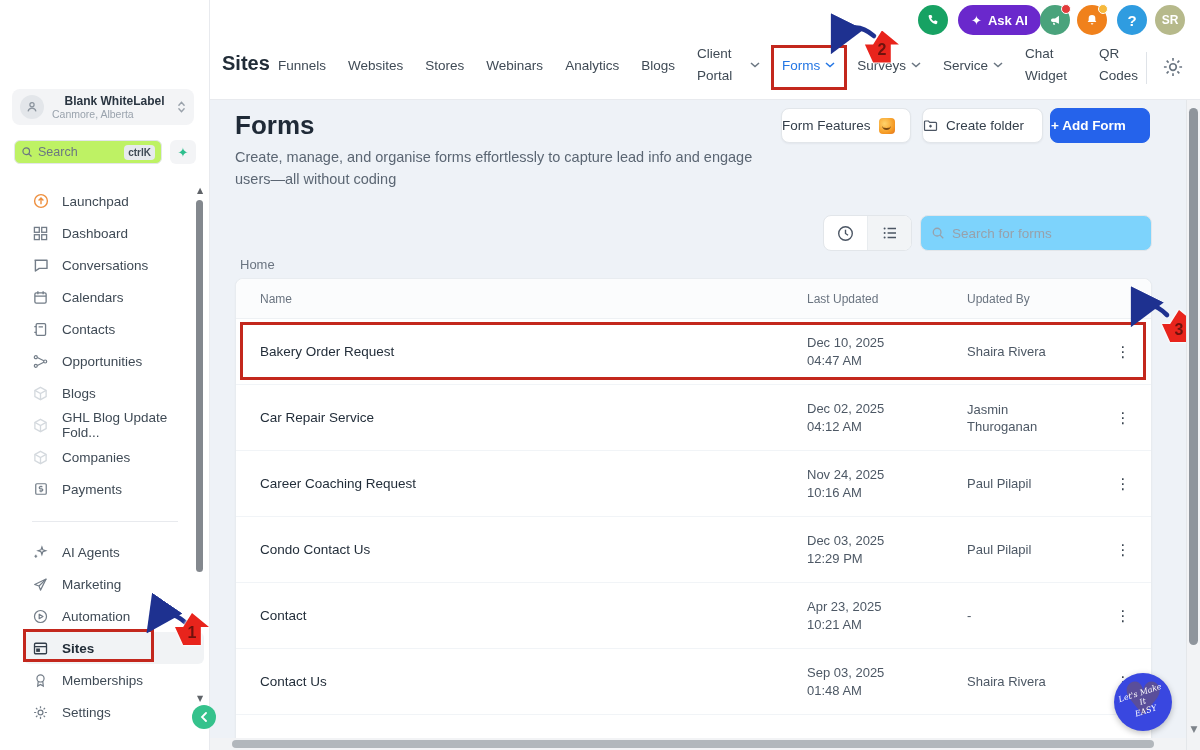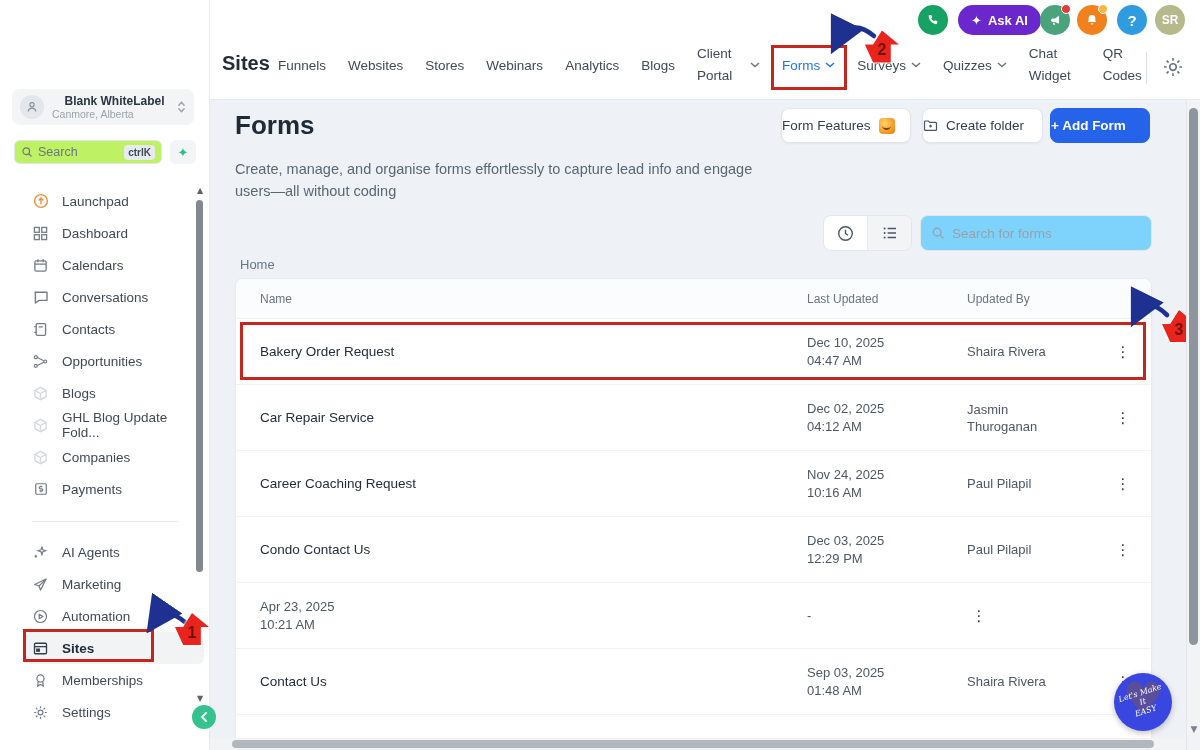--- a/index.html
+++ b/index.html
@@ -45,21 +45,21 @@
   .nav-vdiv { position:absolute; left:936px; top:52px; width:1px; height:32px; background:#dfe3e8; }
   .nav-gear { position:absolute; left:952px; top:56px; color:#6b7682; cursor:pointer; }
   .circ { position:absolute; top:5px; width:30px; height:30px; border-radius:50%; display:flex; align-items:center; justify-content:center; color:#fff; cursor:pointer; }
   .badge-dot { position:absolute; width:10px; height:10px; border-radius:50%; top:-1px; right:-1px; border:1.5px solid #fff; }
   .askai { position:absolute; left:748px; top:5px; height:30px; border-radius:15px; background:#6a28cc; color:#fff; font-size:13px; font-weight:bold; display:flex; align-items:center; gap:6px; padding:0 13px; cursor:pointer; }
   .askai .sp { font-family:"DejaVu Sans",sans-serif; font-weight:normal; }
 
   
   .main { position:absolute; left:210px; top:100px; width:990px; height:650px; background:#eef2f7; overflow:hidden; }
   .page-title { position:absolute; left:25px; top:10px; font-size:26px; font-weight:bold; color:#1f2a37; }
-  .page-sub { position:absolute; left:25px; top:46px; width:520px; font-size:14.5px; line-height:1.55; color:#5b6673;margin-top:12px; }
+  .page-sub { position:absolute; left:25px; top:46px; width:520px; font-size:14.5px; line-height:1.55; color:#5b6673; }
   .btn { position:absolute; top:8px; height:35px; border-radius:8px; display:flex; align-items:center; gap:8px; font-size:13.5px; cursor:pointer; }
   .btn.ghost { background:#fff; border:1px solid #e2e6ea; color:#333e4a; box-shadow:0 1px 2px rgba(16,24,40,.05); }
   .btn.primary { background:#2563eb; color:#fff; font-weight:bold; border:1px solid #2563eb; }
   .emoji-dot { width:16px; height:16px; border-radius:4px; background:radial-gradient(circle at 35% 35%, #ffd36b, #f59a23 65%, #e2701d); position:relative; }
   .emoji-dot::after { content:""; position:absolute; left:3px; top:5px; width:9px; height:5px; border-bottom:2px solid #7c4a12; border-radius:0 0 8px 8px; }
   .seg-group { position:absolute; left:613px; top:115px; width:89px; height:36px; background:#fff; border:1px solid #e2e6ea; border-radius:8px; display:flex; overflow:hidden; }
   .seg { flex:1; display:flex; align-items:center; justify-content:center; color:#4b5563; cursor:pointer; }
   .seg + .seg { border-left:1px solid #e8ecef; background:#f2f4f6; }
   .forms-search { position:absolute; left:710px; top:115px; width:232px; height:36px; background:#7dd3fc; border:1px solid #e2e6ea; border-radius:8px; display:flex; align-items:center; padding:0 10px; gap:7px; color:#9aa3ad; }
   .forms-search input { border:none; outline:none; flex:1; font-size:13.5px; color:#5d6772; background:transparent; font-family:inherit; }
@@ -148,34 +148,34 @@
             <rect x="1.5" y="1.5" width="5.2" height="5.2"></rect>
             <rect x="9.3" y="1.5" width="5.2" height="5.2"></rect>
             <rect x="1.5" y="9.3" width="5.2" height="5.2"></rect>
             <rect x="9.3" y="9.3" width="5.2" height="5.2"></rect>
           </svg>
         </span>
       <span>Dashboard</span>
     </div>
     <div class="nav-item">
       <span class="ic">
+          <svg width="16" height="16" viewBox="0 0 16 16" fill="none" stroke="currentColor" stroke-width="1.4">
+            <path d="M2 3.2h12v8.2H6.2L2.4 14V3.2z" stroke-linejoin="round"></path>
+          </svg>
+        </span>
+      <span>Conversations</span>
+    </div>
+    <div class="nav-item">
+      <span class="ic">
           <svg width="15" height="15" viewBox="0 0 16 16" fill="none" stroke="currentColor" stroke-width="1.4">
             <rect x="2" y="3" width="12" height="11" rx="1.5"></rect>
             <path d="M2 6.6h12M5.2 1.4v3M10.8 1.4v3"></path>
           </svg>
         </span>
       <span>Calendars</span>
-    </div>
-    <div class="nav-item">
-      <span class="ic">
-          <svg width="16" height="16" viewBox="0 0 16 16" fill="none" stroke="currentColor" stroke-width="1.4">
-            <path d="M2 3.2h12v8.2H6.2L2.4 14V3.2z" stroke-linejoin="round"></path>
-          </svg>
-        </span>
-      <span>Conversations</span>
     </div>
     <div class="nav-item">
       <span class="ic">
           <svg width="15" height="15" viewBox="0 0 16 16" fill="none" stroke="currentColor" stroke-width="1.4">
             <rect x="3.4" y="1.8" width="10" height="12.4" rx="1.2"></rect>
             <path d="M6 5.2h4.6M1.4 5h2M1.4 11h2"></path>
           </svg>
         </span>
       <span>Contacts</span>
     </div>
@@ -360,21 +360,21 @@
           <div class="num">2</div>
       </div>
     </div>
     <div class="tab">
       <span>Surveys</span>
       <svg class="chev" width="10" height="6" viewBox="0 0 10 6" fill="none" stroke="currentColor" stroke-width="1.5">
           <path d="M1 1l4 3.6L9 1"></path>
         </svg>
     </div>
     <div class="tab">
-      <span>Quizzes</span>
+      <span>Service</span>
       <svg class="chev" width="10" height="6" viewBox="0 0 10 6" fill="none" stroke="currentColor" stroke-width="1.5">
           <path d="M1 1l4 3.6L9 1"></path>
         </svg>
     </div>
     <div class="tab">
         <span class="lbl2" style="width:52px">Chat Widget</span>
       </div>
     <div class="tab">
         <span class="lbl2">QR Codes</span>
       </div>
@@ -509,20 +509,21 @@
     </div>
 
     <div class="t-row">
       <span class="cell-name">Condo Contact Us</span>
       <span class="cell-date"><span>Dec 03, 2025</span><br><span>12:29 PM</span></span>
       <span class="cell-by">Paul Pilapil</span>
       <span class="kebab">⋮</span>
     </div>
 
     <div class="t-row">
+      <span class="cell-name">Contact</span>
       <span class="cell-date"><span>Apr 23, 2025</span><br><span>10:21 AM</span></span>
       <span class="cell-by">-</span>
       <span class="kebab">⋮</span>
     </div>
 
     <div class="t-row">
       <span class="cell-name">Contact Us</span>
       <span class="cell-date"><span>Sep 03, 2025</span><br><span>01:48 AM</span></span>
       <span class="cell-by">Shaira Rivera</span>
       <span class="kebab">⋮</span>

